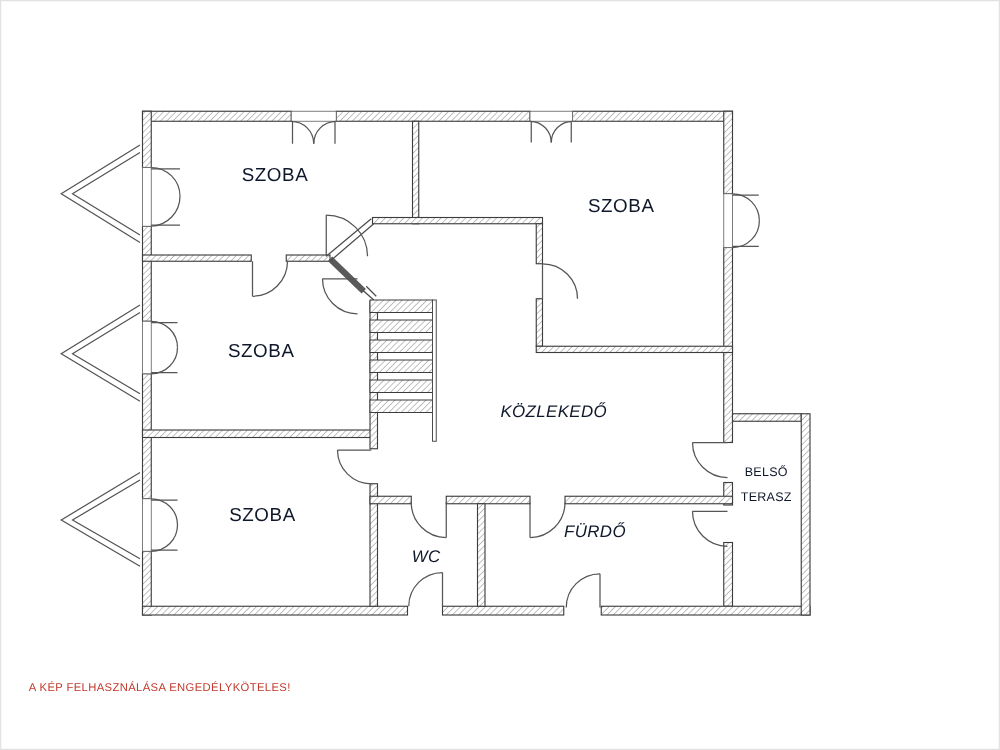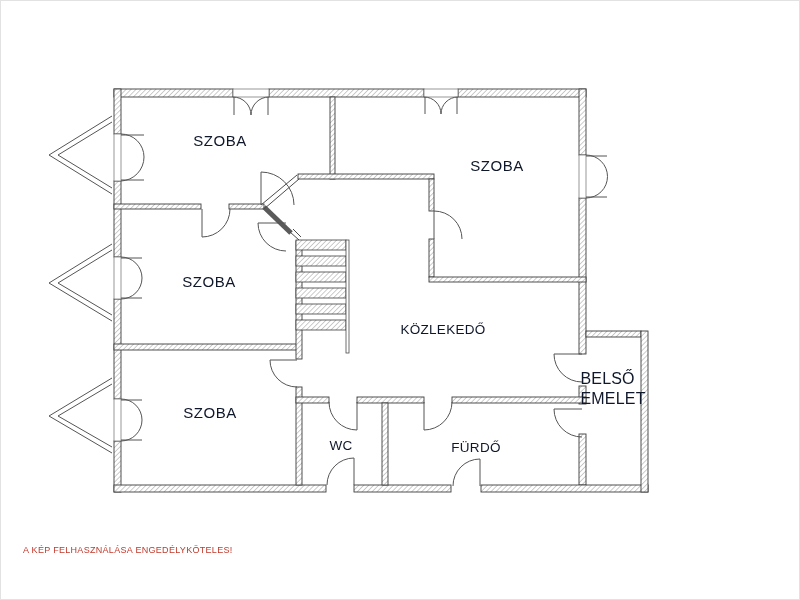--- a/index.html
+++ b/index.html
@@ -6,22 +6,22 @@
   #screen{
     position:relative;width:800px;height:600px;background:#ffffff;
     border:1px solid #e2e2e2;box-sizing:border-box;overflow:hidden;
     font-family:"Liberation Sans", sans-serif;
   }
   #plan-svg{position:absolute;left:0;top:0;width:800px;height:600px;}
   .room-label{
     position:absolute;transform:translate(-50%,-50%);
     color:#0f172a;font-size:15px;letter-spacing:0.5px;white-space:nowrap;
   }
-  .room-label.small{font-size:13.5px;letter-spacing:0.3px;}
-  .room-label.terasz{font-size:16px;line-height:20px;letter-spacing:0.2px;}
+  .room-label.small{font-size:13.5px;letter-spacing:0.3px;font-style:italic;}
+  .room-label.terasz{font-size:10px;text-align:center;line-height:20px;letter-spacing:0.2px;}
   #floor-title{
     position:absolute;transform:translate(-50%,-50%);
     color:#111;font-size:23px;font-weight:600;letter-spacing:0.5px;white-space:nowrap;
   }
   #notice{
     position:absolute;left:22px;top:544px;
     color:#c0392b;font-size:9px;letter-spacing:0.3px;white-space:nowrap;
   }
 </style>
 </head>
@@ -209,22 +209,22 @@
   <div class="room-label" style="left:496px;top:164px">SZOBA</div>
 
   <div class="room-label" style="left:208px;top:280px">SZOBA</div>
 
   <div class="room-label" style="left:209px;top:411px">SZOBA</div>
 
   <div class="room-label small" style="left:442px;top:328px">KÖZLEKEDŐ</div>
 
   <div class="room-label small" style="left:340px;top:444px">WC</div>
 
-  <div class="room-label small" style="left:475px;top:446px">FÜRDŐ</div>
+  <div class="room-label small" style="left:475px;top:424px">FÜRDŐ</div>
 
   <div class="room-label terasz" style="left:612px;top:388px">
     <div>BELSŐ</div>
-    <div>EMELET</div>
+    <div>TERASZ</div>
   </div>
 
   <div id="notice">A KÉP FELHASZNÁLÁSA ENGEDÉLYKÖTELES!</div>
 
 </div>
 
 </body></html>

